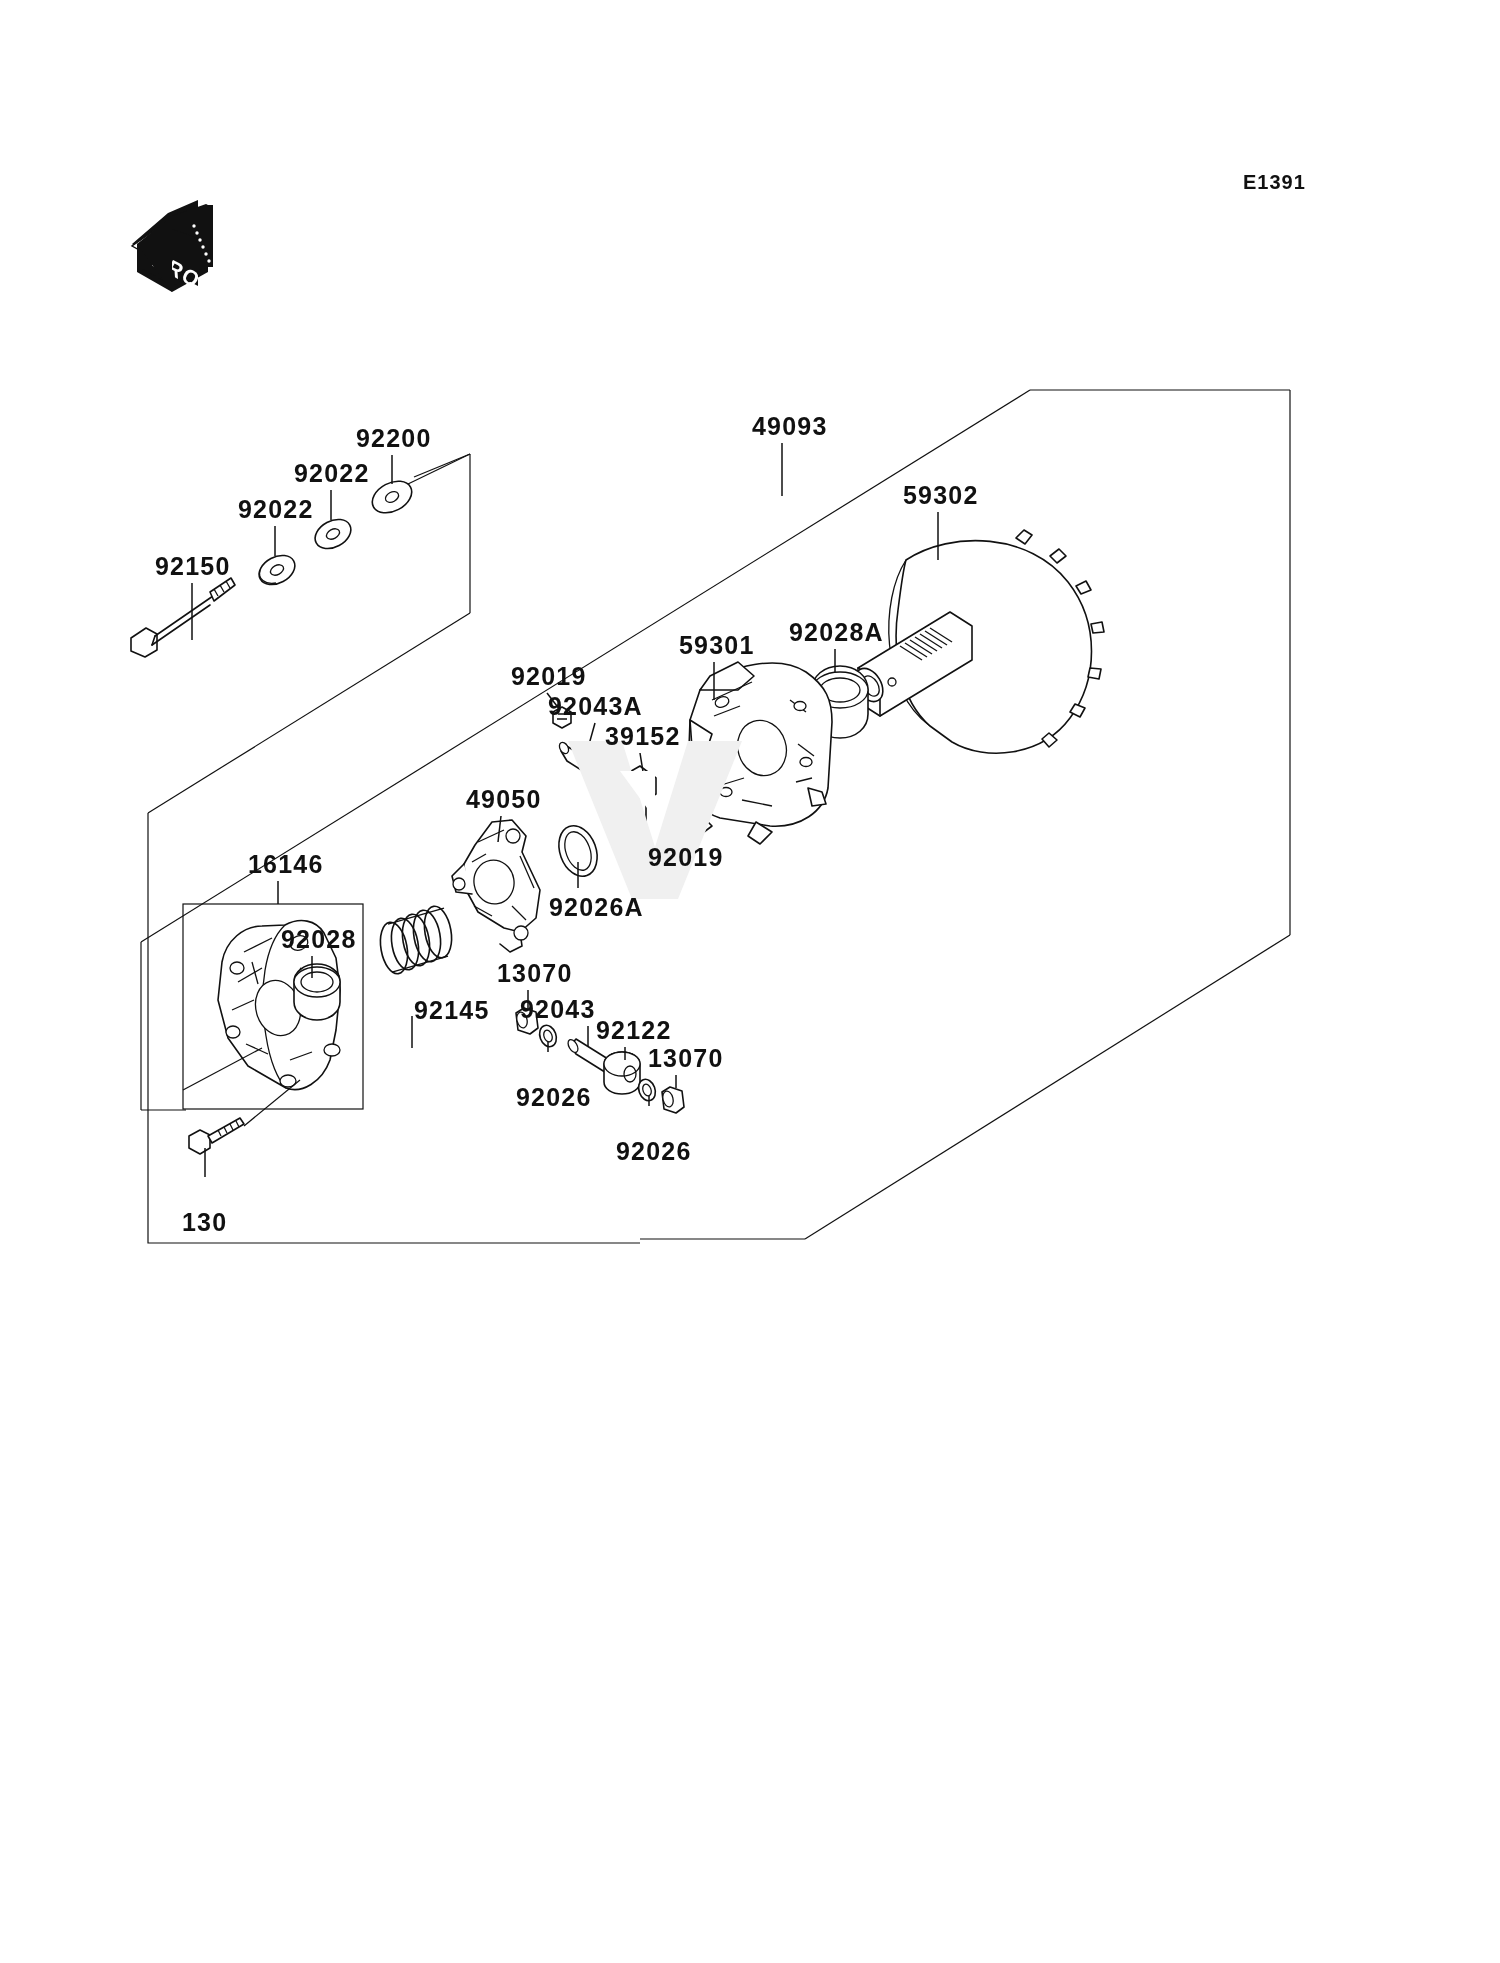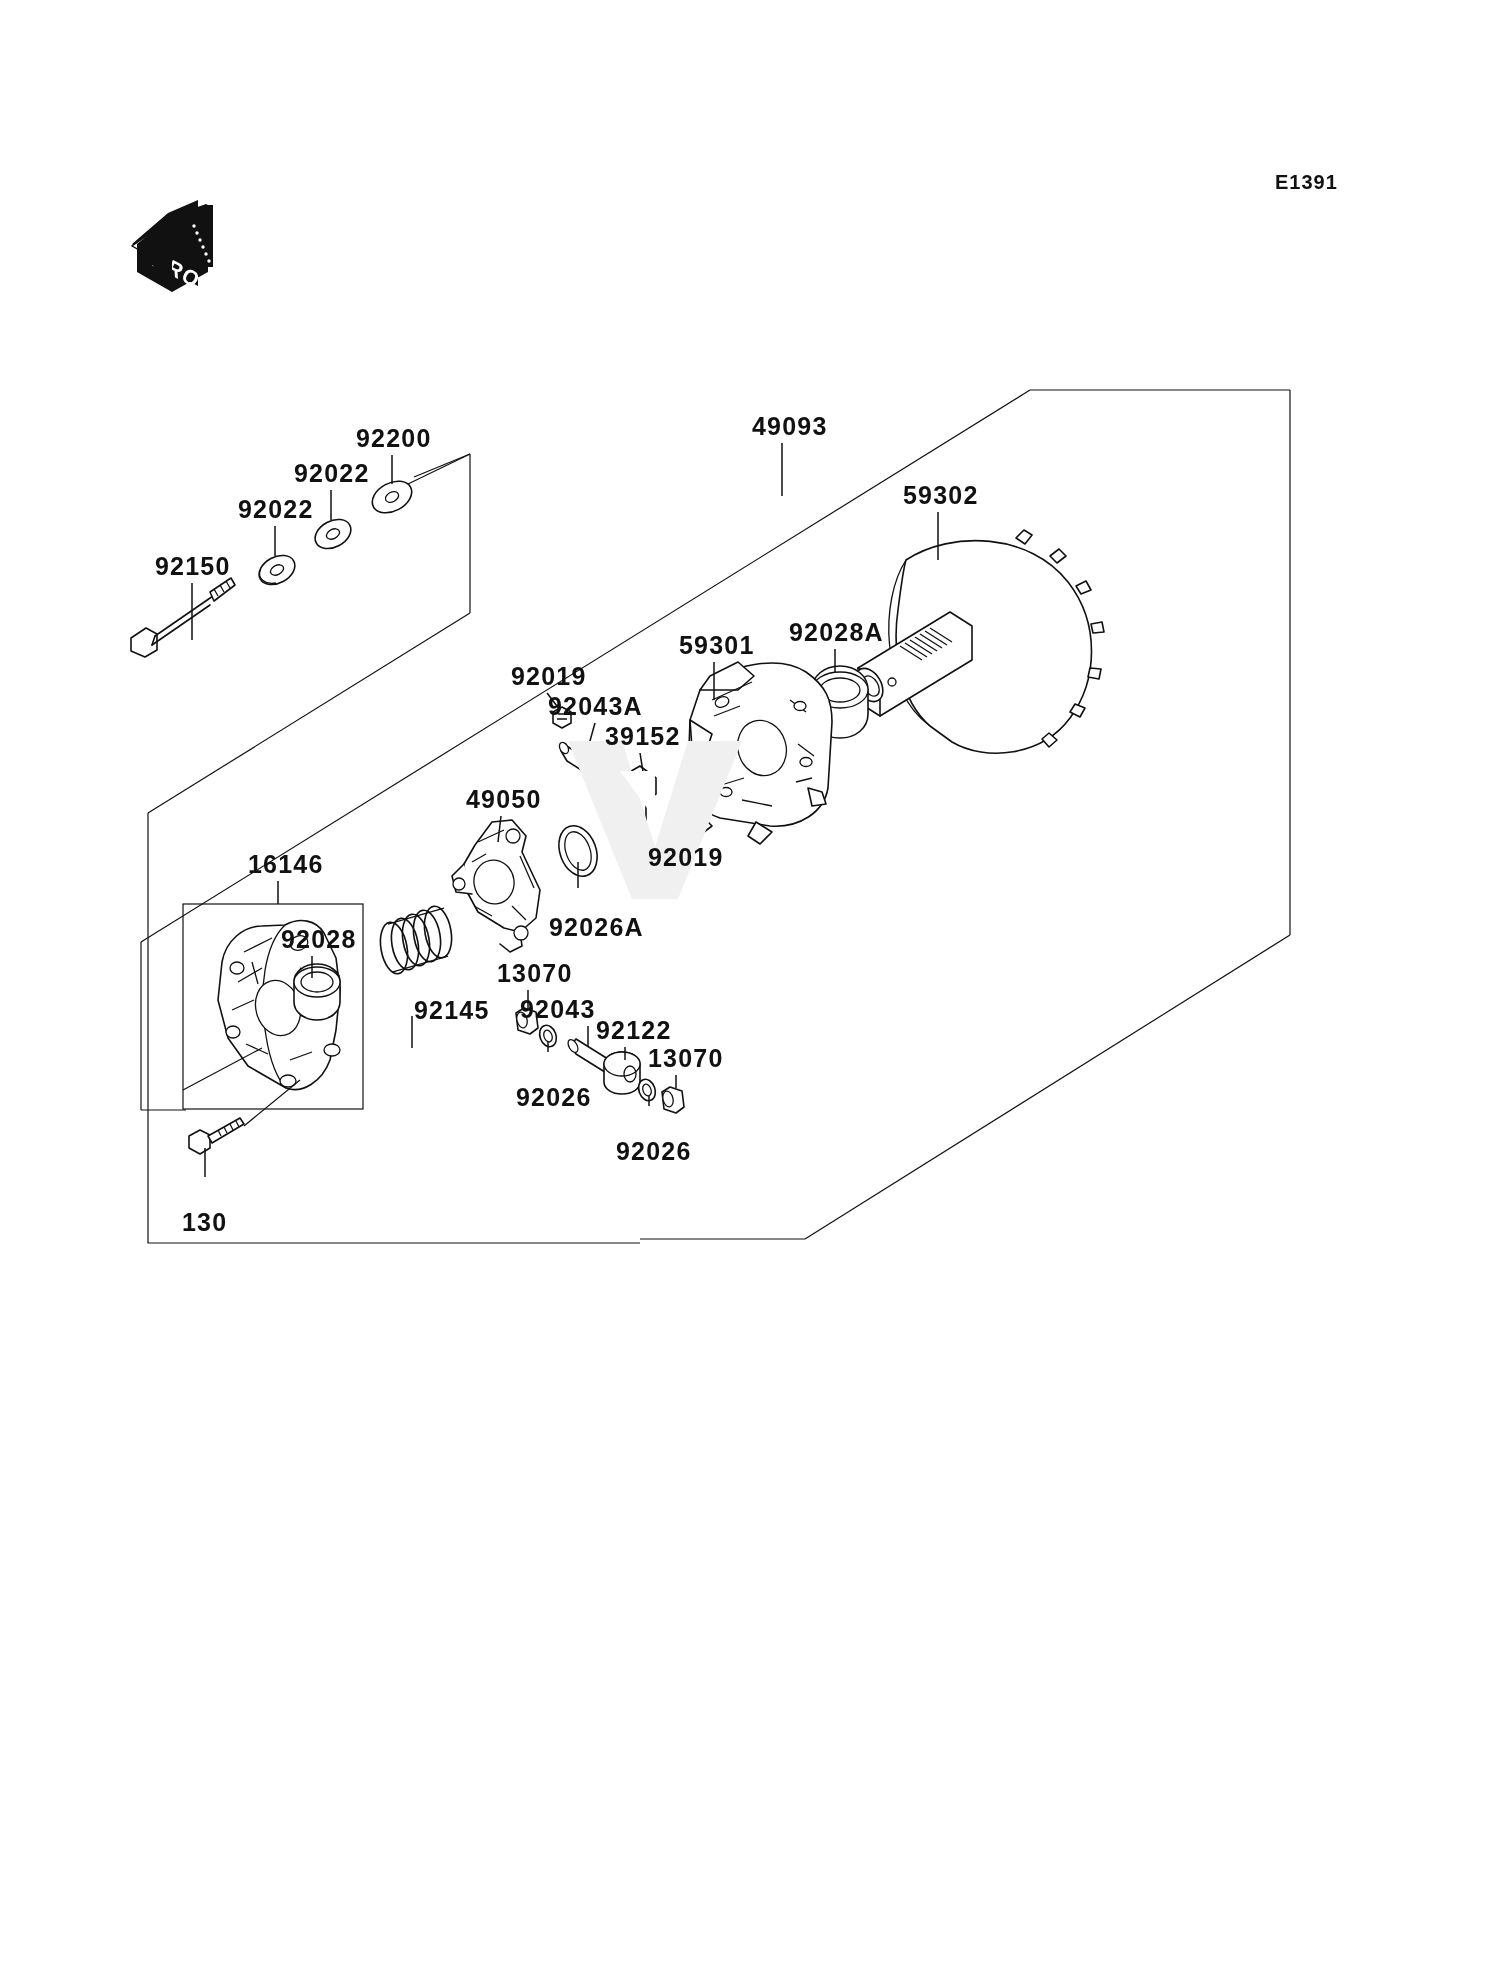--- a/index.html
+++ b/index.html
@@ -426,36 +426,36 @@
     </g>
   </svg>
 
   <div class="wm" id="wm-logo" style="left:560px;top:735px;">
     <svg width="190" height="170" viewBox="0 0 190 170" xmlns="http://www.w3.org/2000/svg">
       <path d="M8,6 L62,6 L95,112 L128,6 L182,6 L118,164 L72,164 Z" fill="#f0f0f0"></path>
       <path d="M60,36 L95,36 L95,84 Z" fill="#ffffff"></path>
     </svg>
   </div>
 
-  <div class="diagid" style="left:1275px;top:171px;">E1391</div>
+  <div class="diagid" style="left:1243px;top:171px;">E1391</div>
 
   <div class="lbl" style="left:155px;top:552px;">92150</div>
   <div class="lbl" style="left:238px;top:495px;">92022</div>
   <div class="lbl" style="left:294px;top:459px;">92022</div>
   <div class="lbl" style="left:356px;top:424px;">92200</div>
   <div class="lbl" style="left:752px;top:412px;">49093</div>
   <div class="lbl" style="left:903px;top:481px;">59302</div>
   <div class="lbl" style="left:789px;top:618px;">92028A</div>
   <div class="lbl" style="left:679px;top:631px;">59301</div>
   <div class="lbl" style="left:511px;top:662px;">92019</div>
   <div class="lbl" style="left:548px;top:692px;">92043A</div>
   <div class="lbl" style="left:605px;top:722px;">39152</div>
   <div class="lbl" style="left:466px;top:785px;">49050</div>
   <div class="lbl" style="left:648px;top:843px;">92019</div>
-  <div class="lbl" style="left:549px;top:913px;">92026A</div>
+  <div class="lbl" style="left:549px;top:893px;">92026A</div>
   <div class="lbl" style="left:248px;top:850px;">16146</div>
   <div class="lbl" style="left:281px;top:925px;">92028</div>
   <div class="lbl" style="left:378px;top:996px;margin-left:36px;">92145</div>
   <div class="lbl" style="left:497px;top:959px;">13070</div>
   <div class="lbl" style="left:516px;top:1083px;">92026</div>
   <div class="lbl" style="left:520px;top:995px;text-align:center;">92043</div>
   <div class="lbl" style="left:596px;top:1016px;">92122</div>
   <div class="lbl" style="left:648px;top:1044px;">13070</div>
   <div class="lbl" style="left:616px;top:1137px;">92026</div>
   <div class="lbl" style="left:182px;top:1208px;">130</div>

